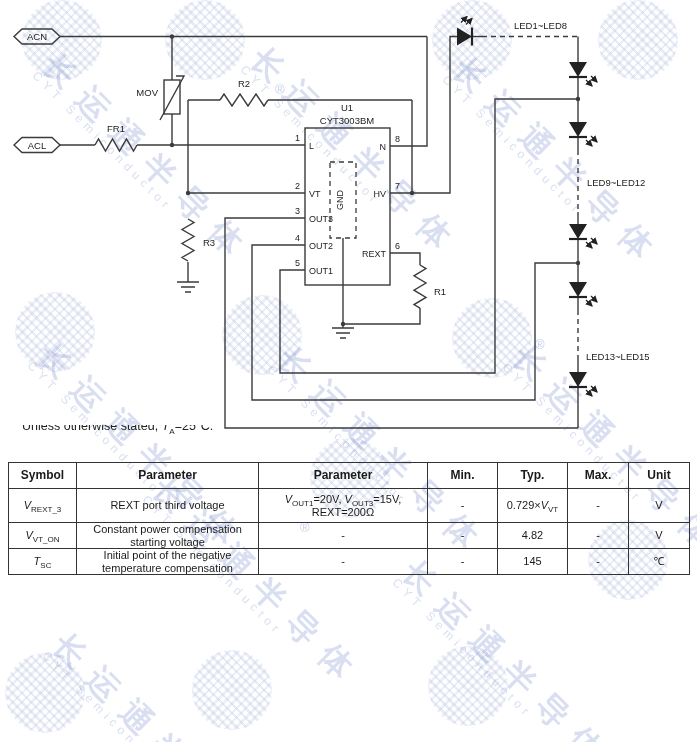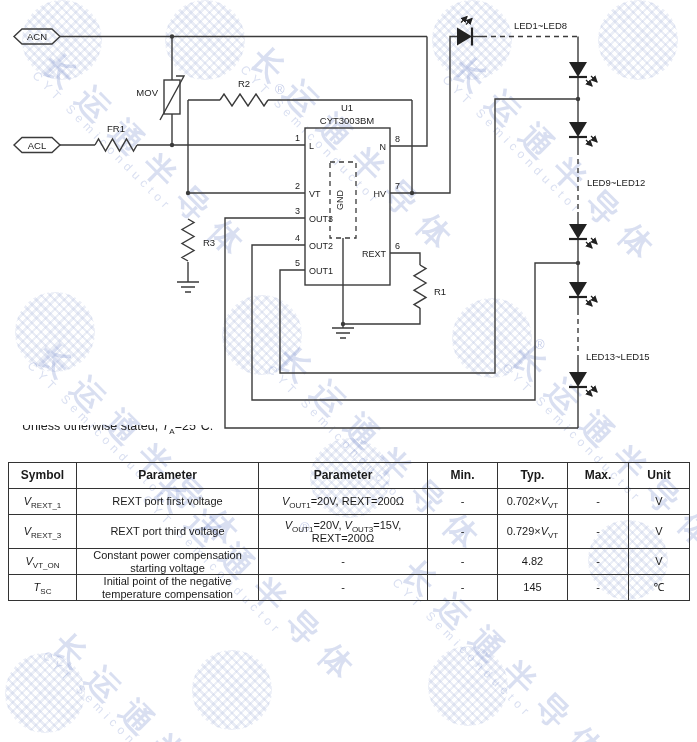--- a/index.html
+++ b/index.html
@@ -252,29 +252,20 @@
             <th>Symbol</th>
             <th>Parameter</th>
             <th>Parameter</th>
             <th>Min.</th>
             <th>Typ.</th>
             <th>Max.</th>
             <th>Unit</th>
           </tr>
       </thead>
       <tbody id="tbody">
-          <tr style="height: 26px;">
-            <td><i>V</i><sub>REXT_1</sub></td>
-            <td>REXT port first voltage</td>
-            <td><i>V</i><sub>OUT1</sub>=20V, REXT=200Ω</td>
-            <td>-</td>
-            <td>0.702×<i>V</i><sub>VT</sub></td>
-            <td>-</td>
-            <td>V</td>
-          </tr>
           <tr style="height: 34px;">
             <td><i>V</i><sub>REXT_3</sub></td>
             <td>REXT port third voltage</td>
             <td><i>V</i><sub>OUT1</sub>=20V, <i>V</i><sub>OUT3</sub>=15V, REXT=200Ω</td>
             <td>-</td>
             <td>0.729×<i>V</i><sub>VT</sub></td>
             <td>-</td>
             <td>V</td>
           </tr>
           <tr style="height: 26px;">

